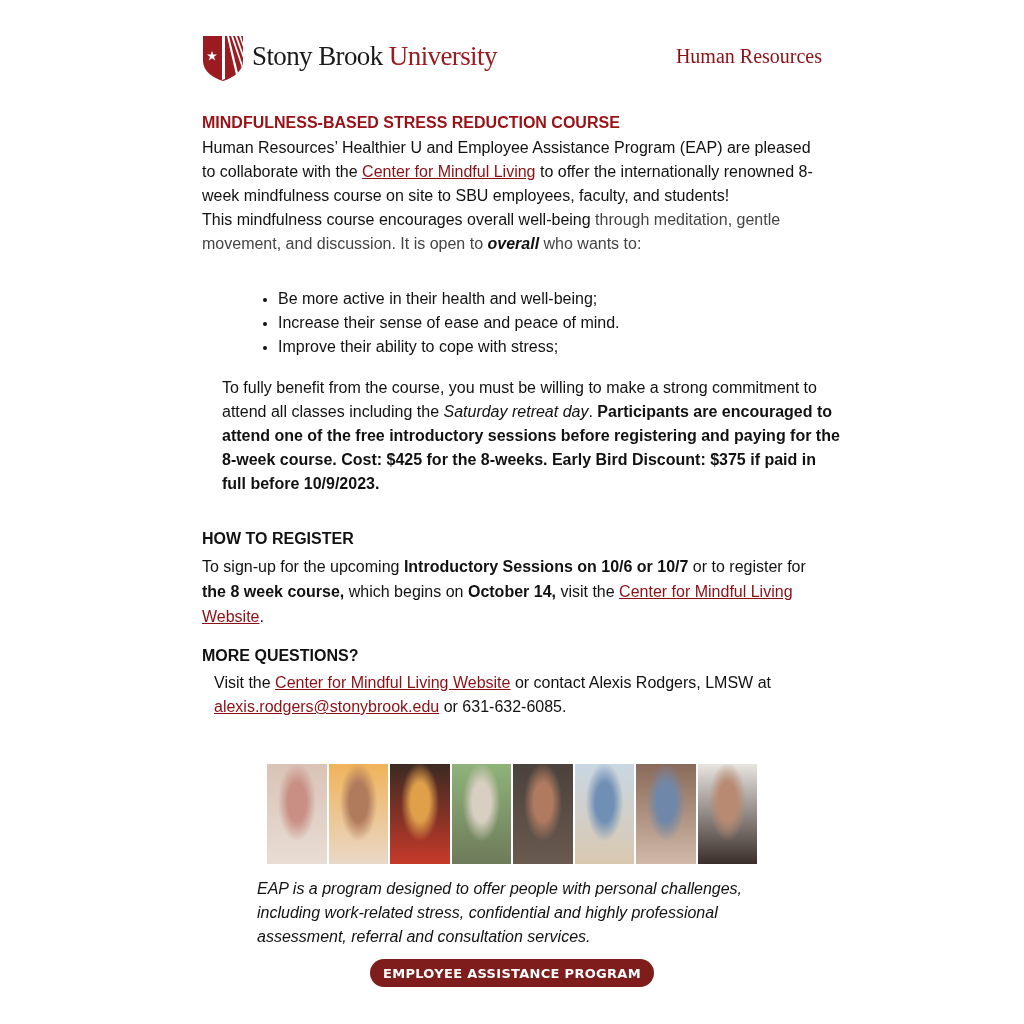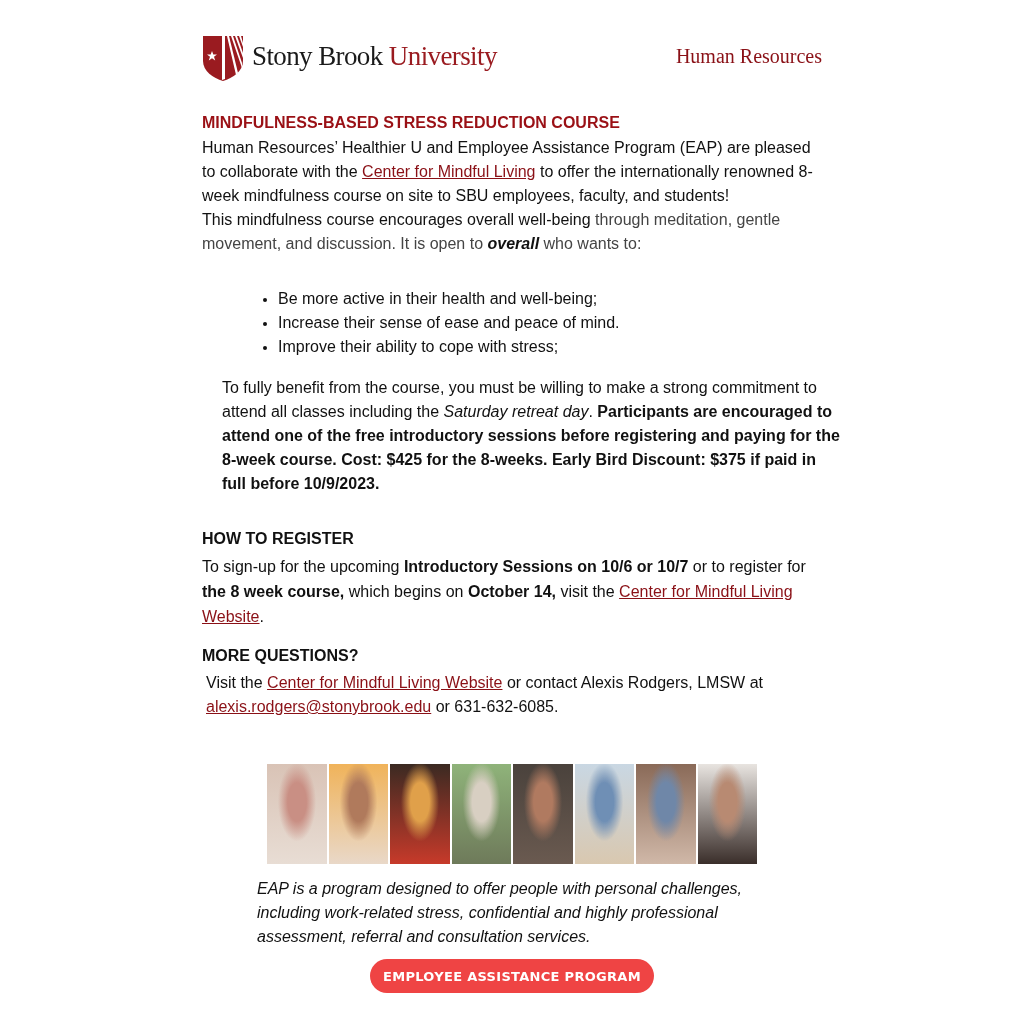--- a/index.html
+++ b/index.html
@@ -22,26 +22,26 @@
     a.link { color: #8a1016; text-decoration: underline; }
 
     ul.bullets { position: absolute; left: 48px; top: 287px; list-style: none; margin-left: 28px; }
     ul.bullets li { position: relative; padding-left: 0; }
     ul.bullets li::before { content: ""; position: absolute; left: -15px; top: 11px; width: 4px; height: 4px; background: #111; border-radius: 50%; }
 
     .commit { position: absolute; left: 0; top: 376px; width: 620px; margin-left: 20px; }
     .reg-head { position: absolute; left: 0; top: 530px; font-size: 16px; font-weight: bold; }
     .reg-body { position: absolute; left: 0; top: 554px; width: 610px; line-height: 25px; }
     .q-head { position: absolute; left: 0; top: 647px; font-size: 16px; font-weight: bold; }
-    .q-body { position: absolute; left: 4px; top: 671px; width: 620px; }
+    .q-body { position: absolute; left: 12px; top: 671px; width: 620px; }
 
     .photos { position: absolute; left: 65px; top: 764px; width: 490px; height: 100px; display: flex; gap: 2px; }
     .photo { flex: 1; height: 100px; }
     .caption { position: absolute; left: 55px; top: 877px; width: 510px; text-align: left; font-style: italic; }
-    .eap-btn { position: absolute; left: 168px; top: 959px; width: 284px; height: 34px; border-radius: 17px; background: #ef4444; color: #ffffff; font-family: "DejaVu Sans", sans-serif; font-weight: bold; font-size: 13px; letter-spacing: 0.3px; display: flex; align-items: center; justify-content: center; border: none; }
+    .eap-btn { position: absolute; left: 168px; top: 959px; width: 284px; height: 28px; border-radius: 17px; background: #7f1d1d; color: #ffffff; font-family: "DejaVu Sans", sans-serif; font-weight: bold; font-size: 13px; letter-spacing: 0.3px; display: flex; align-items: center; justify-content: center; border: none; }
   </style>
 </head>
 <body>
 
 <div class="page">
 
   <div class="header">
     <div class="logo">
       <svg class="shield" viewBox="0 0 42 48">
         <path d="M1 3 L41 3 L41 28 C41 38 31 45 21 48 C11 45 1 38 1 28 Z" fill="#9a1b20"></path>

